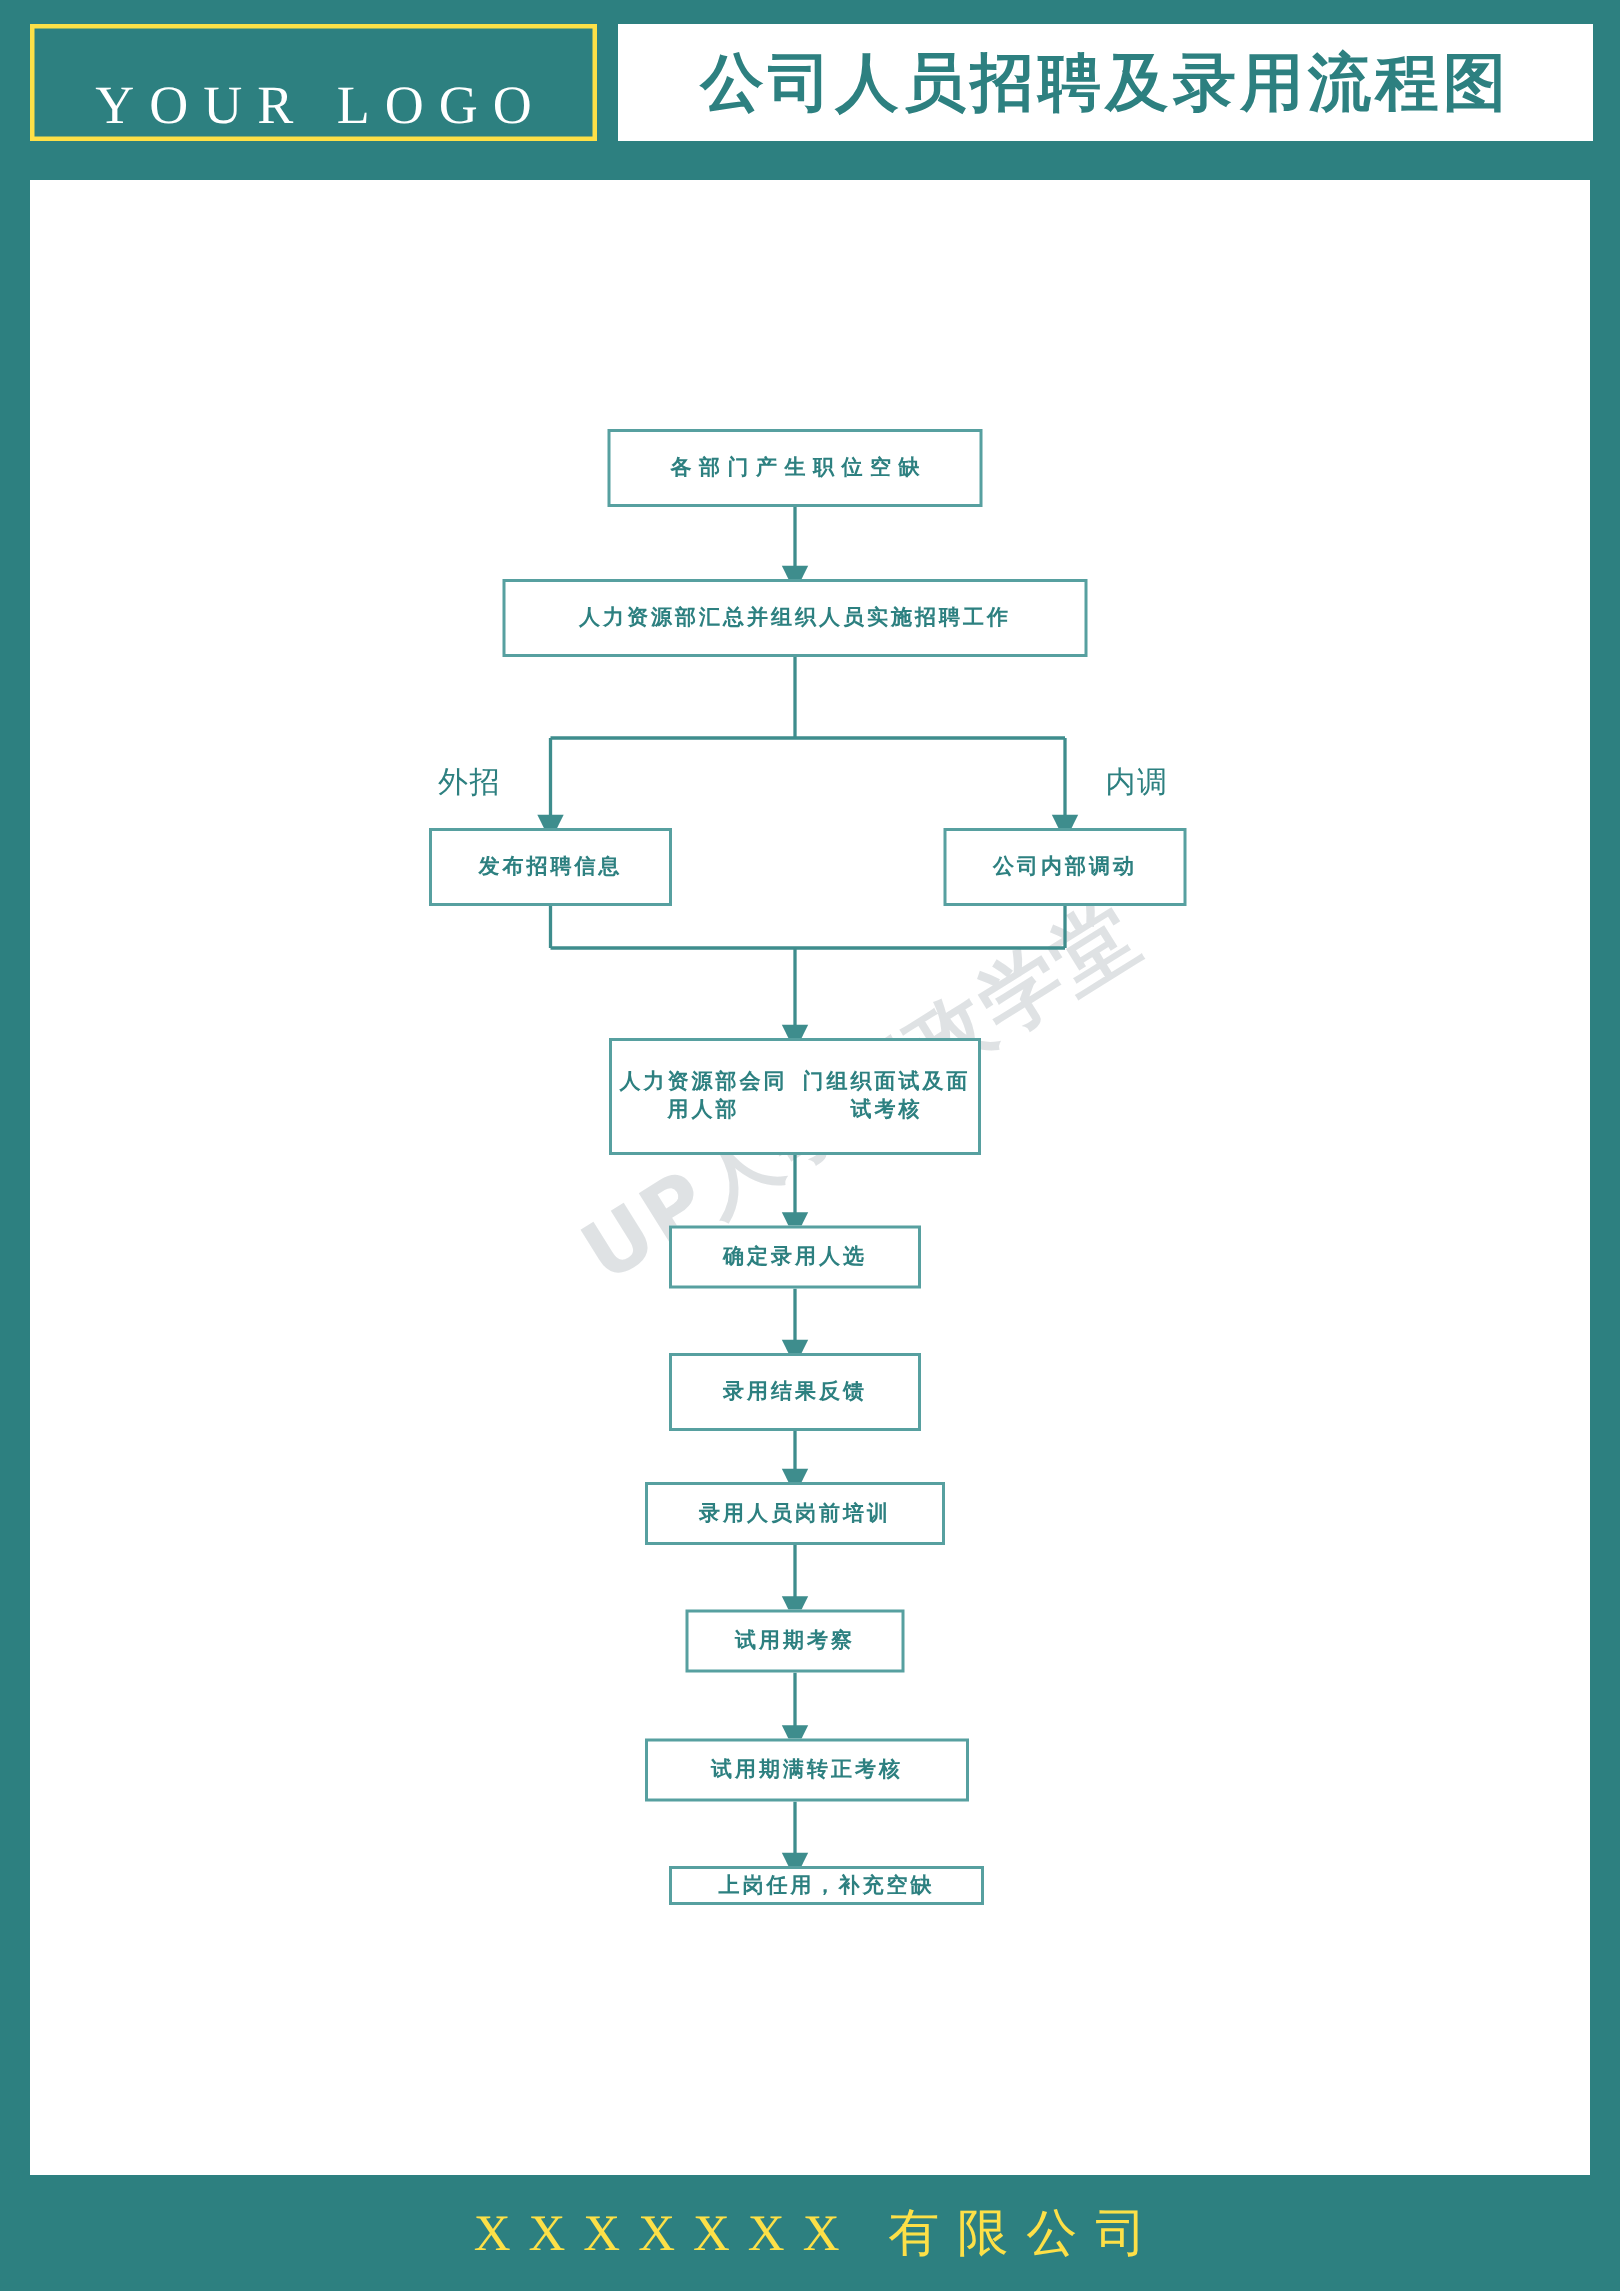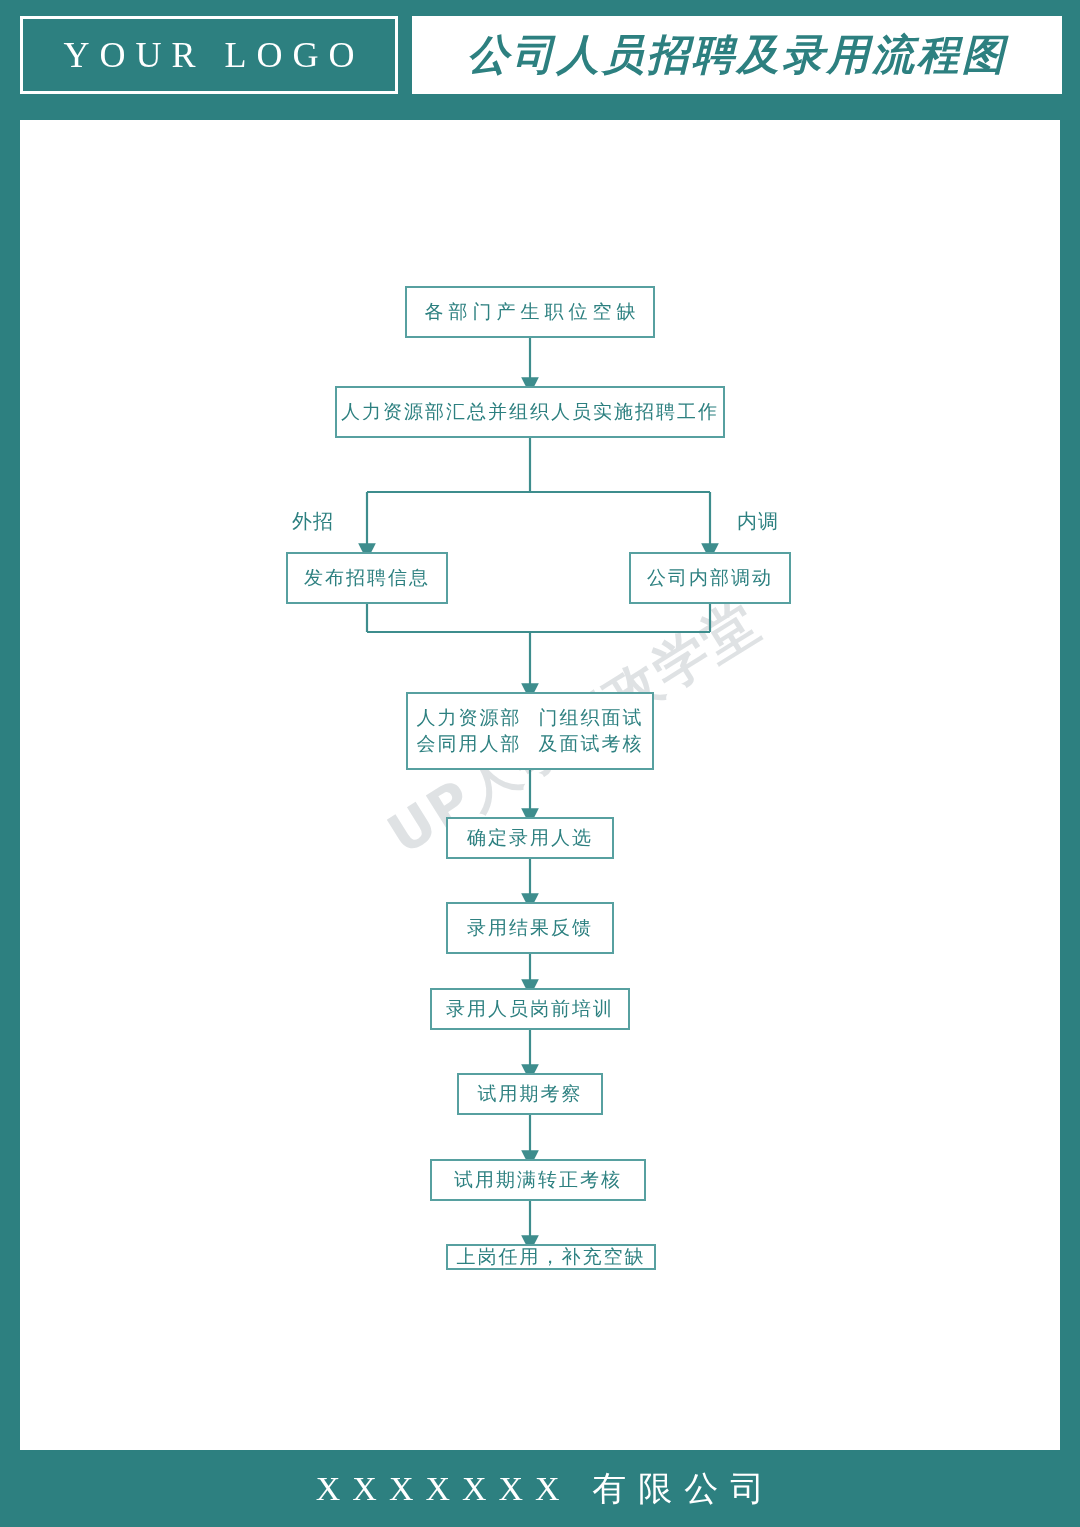--- a/index.html
+++ b/index.html
@@ -29,24 +29,24 @@
     height: 110px;
     background: #2d8080;
     box-sizing: border-box;
     display: flex;
     align-items: center;
     padding: 0 0 0 20px;
   }
   .logo-box {
     width: 378px;
     height: 78px;
-    border: 3px solid #ffffff;
-    box-sizing: border-box;
-    display: flex;
-    align-items: center;
+    border: 3px solid #fde047;
+    box-sizing: border-box;
+    display: flex;
+    align-items: flex-end;
     justify-content: center;
     flex: 0 0 auto;
   }
   .logo-text {
     color: #ffffff;
     font-family: "Liberation Serif", "DejaVu Serif", serif;
     font-size: 36px;
     letter-spacing: 10px;
     text-indent: 10px;
     white-space: nowrap;
@@ -54,21 +54,20 @@
   }
   .title-box {
     flex: 1 1 auto;
     height: 78px;
     background: #ffffff;
     display: flex;
     align-items: center;
     justify-content: center;
     margin-left: 14px;
     margin-right: 18px;
-    font-style: italic;
   }
   .title-text {
     color: #2d8080;
     font-size: 42px;
     font-weight: 700;
     letter-spacing: 3px;
     white-space: nowrap;
     font-family: "DejaVu Serif", "Liberation Serif", serif;
   }
 
@@ -98,21 +97,21 @@
     left: 0;
     bottom: 0;
     width: 1080px;
     height: 77px;
     background: #2d8080;
     display: flex;
     align-items: center;
     justify-content: center;
   }
   .footer-text {
-    color: #ffffff;
+    color: #fde047;
     font-size: 34px;
     letter-spacing: 12px;
     text-indent: 12px;
     font-family: "Liberation Serif", "DejaVu Serif", serif;
     white-space: nowrap;
   }
 
   
   .canvas {
     position: absolute;
@@ -145,24 +144,25 @@
     position: absolute;
     border: 2px solid #57a0a0;
     background: #ffffff;
     color: #2d8080;
     box-sizing: border-box;
     display: flex;
     align-items: center;
     justify-content: center;
     text-align: center;
     font-family: "DejaVu Serif", "Liberation Serif", serif;
-    font-size: 19px;
+    font-size: 14px;
     line-height: 1.35;
     letter-spacing: 2px;
     z-index: 3;
+    font-weight: bold;
   }
   .node.wide-spacing { letter-spacing: 5px; text-indent: 5px; }
 
   .branch-label {
     position: absolute;
     color: #2d8080;
     font-size: 20px;
     font-family: "DejaVu Serif", "Liberation Serif", serif;
     letter-spacing: 1px;
     z-index: 3;

